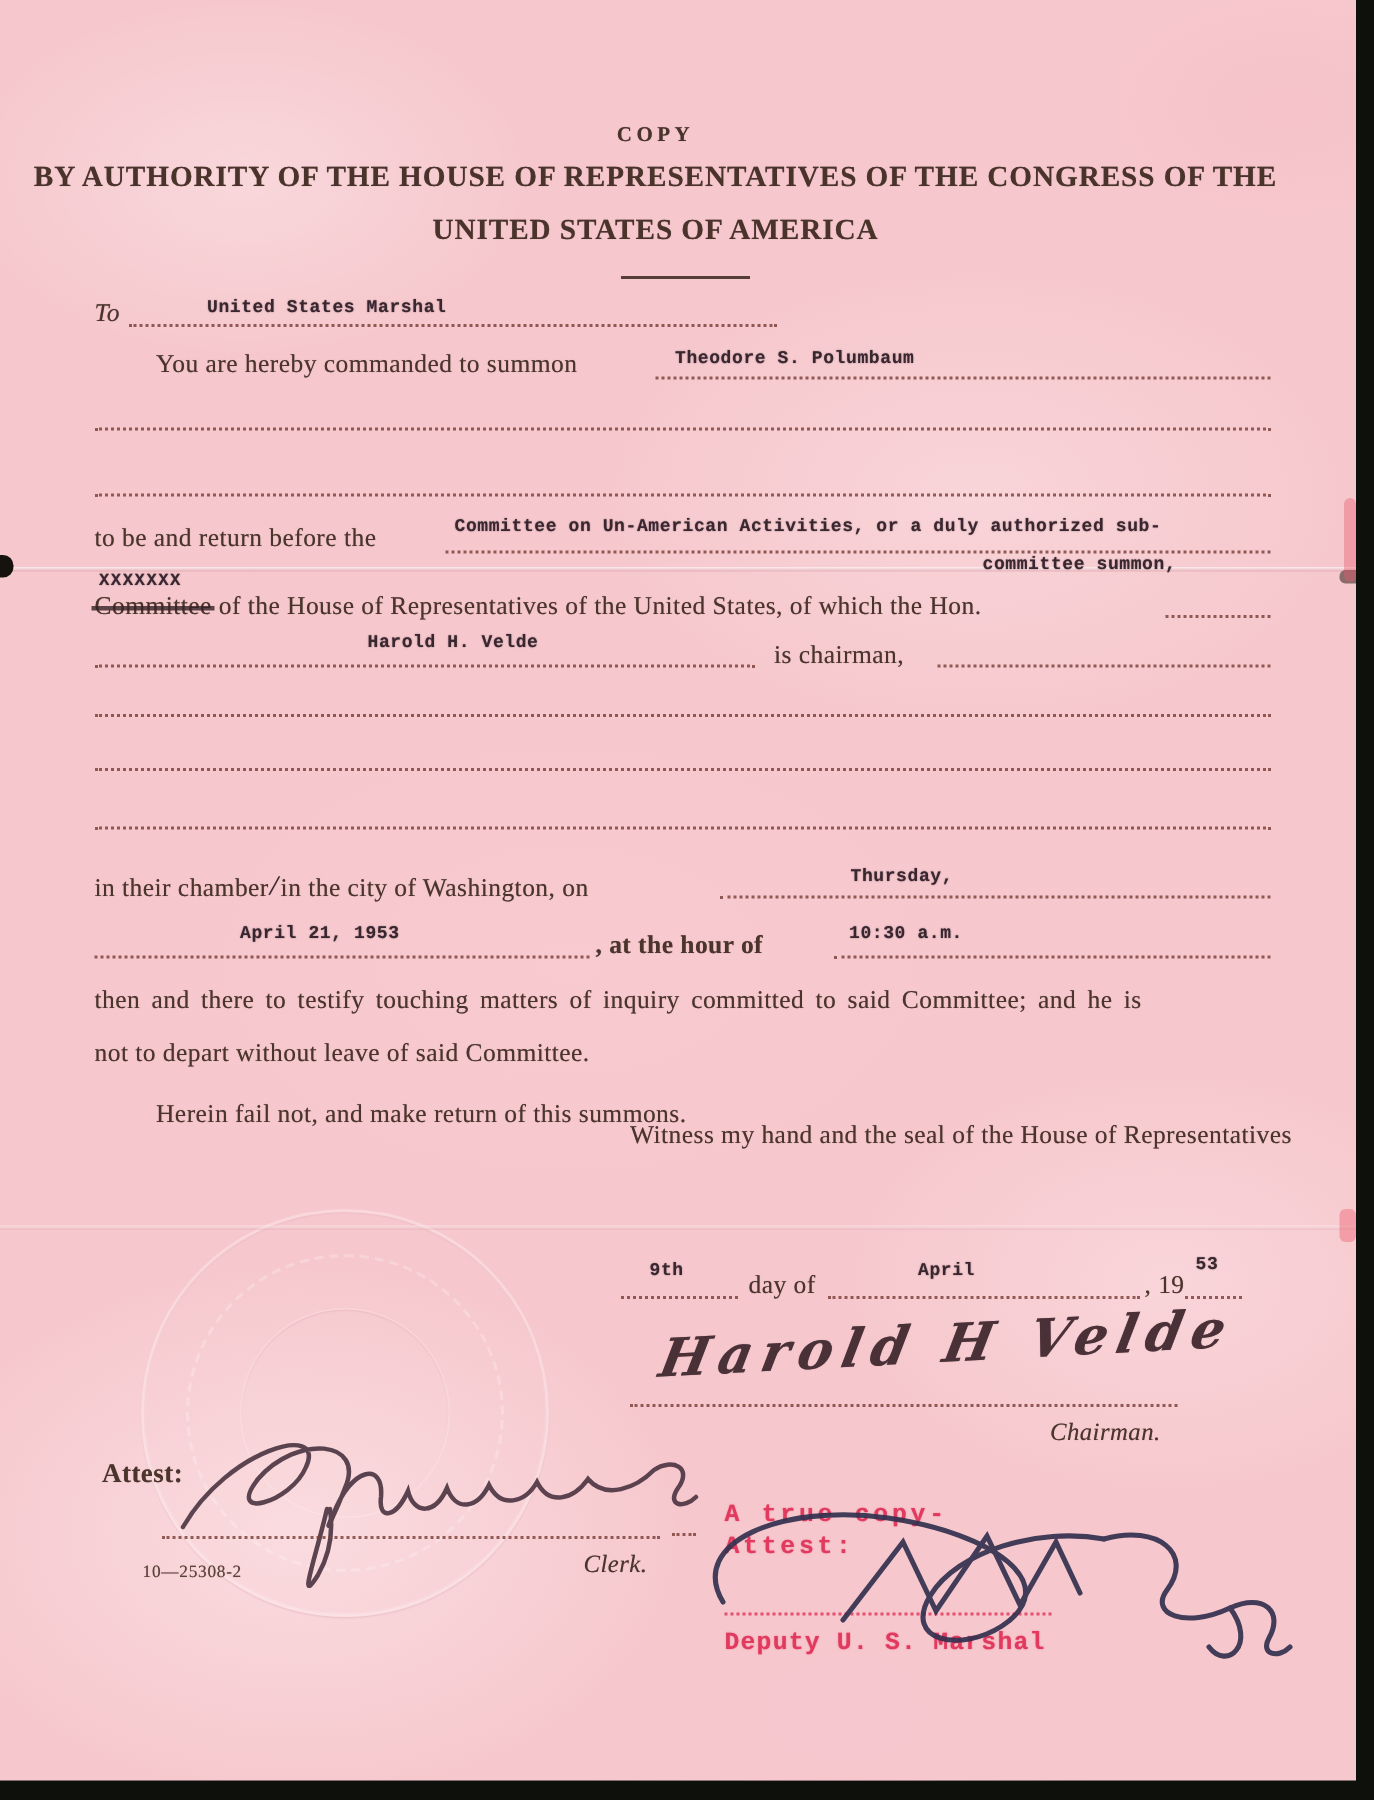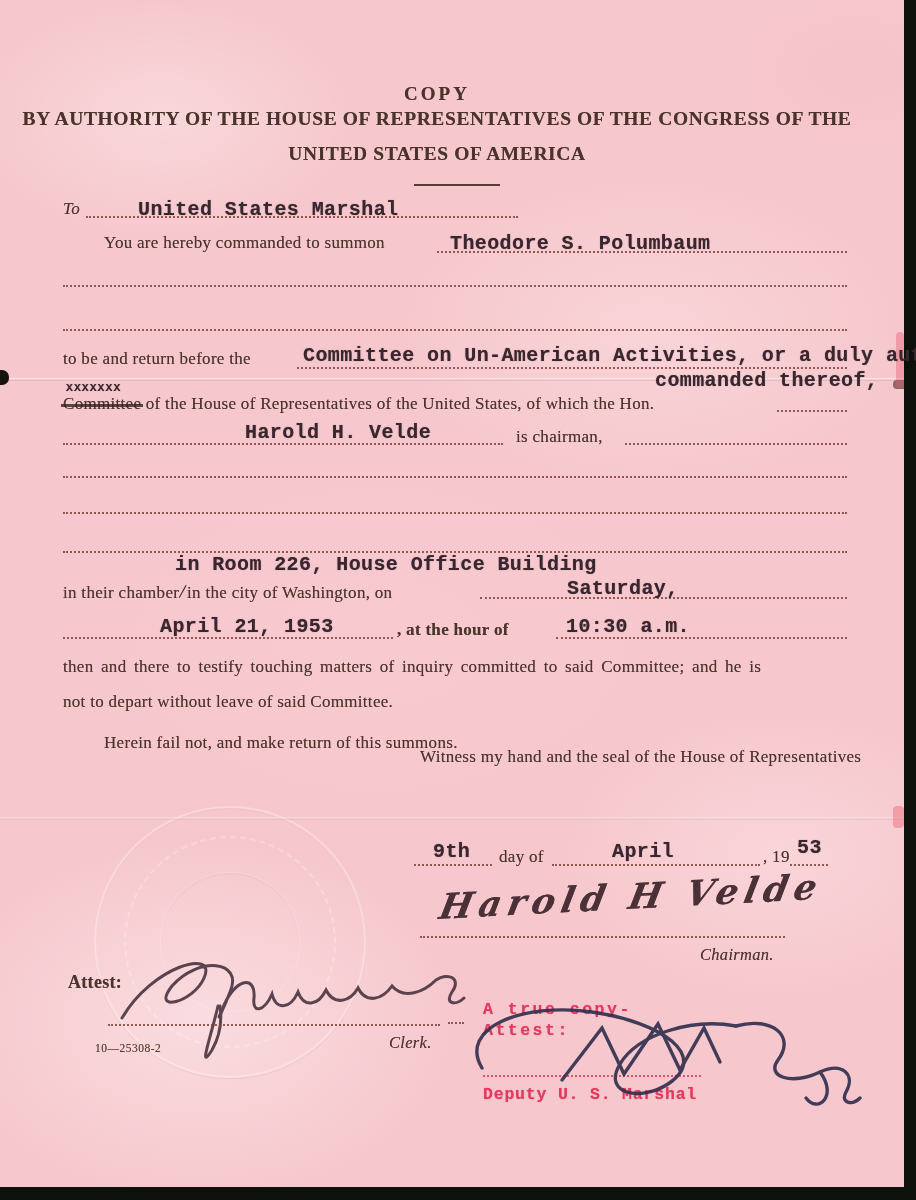--- a/index.html
+++ b/index.html
@@ -12,23 +12,23 @@
       radial-gradient(ellipse 420px 260px at 72% 28%, rgba(255,240,242,0.30), transparent 60%),
       radial-gradient(ellipse 520px 320px at 42% 54%, rgba(250,205,212,0.45), transparent 60%),
       radial-gradient(ellipse 360px 240px at 86% 72%, rgba(255,236,239,0.35), transparent 60%),
       radial-gradient(ellipse 430px 300px at 22% 86%, rgba(255,244,246,0.45), transparent 60%),
       radial-gradient(ellipse 320px 220px at 62% 96%, rgba(246,198,206,0.5), transparent 60%),
       radial-gradient(ellipse 260px 160px at 95% 6%, rgba(244,190,198,0.5), transparent 65%);
   }
   .t{position:absolute;white-space:nowrap;line-height:1.2;}
   .serif{font-family:"Liberation Serif","DejaVu Serif",serif;color:#4b342c;font-size:17px;letter-spacing:.3px;text-shadow:0 0 .5px rgba(75,52,44,.55);}
   .italic{font-style:italic;}
-  .mono{font-family:"Liberation Mono","DejaVu Sans Mono",monospace;color:#39262f;font-weight:bold;font-size:20px;letter-spacing:.4px;text-shadow:0 0 1px rgba(57,38,47,.6);}
+  .mono{font-family:"Liberation Mono","DejaVu Sans Mono",monospace;color:#39262f;font-weight:bold;font-size:12px;letter-spacing:.4px;text-shadow:0 0 1px rgba(57,38,47,.6);}
   .hdr{font-family:"Liberation Serif","DejaVu Serif",serif;font-weight:bold;color:#4a332b;font-size:19.5px;letter-spacing:.6px;text-shadow:0 0 .5px rgba(74,51,43,.6);}
-  .copy{font-size:19px;letter-spacing:3px;}
+  .copy{font-size:14px;letter-spacing:3px;}
   .dots{position:absolute;height:0;border-bottom:2px dotted rgba(122,64,56,.82);}
   .reddots{border-bottom:2px dotted rgba(226,58,95,.85);}
   .red{color:#e23a5f;text-shadow:0 0 1px rgba(226,58,95,.65);}
   .strike{position:relative;}
   .strike::after{content:"";position:absolute;left:-2px;right:-2px;top:54%;height:3px;background:rgba(52,34,38,.8);}
   .overtype{font-size:11.5px;letter-spacing:1px;}
   .rule{position:absolute;height:2px;background:#553e36;}
   .crease{position:absolute;left:0;width:904px;height:3px;
     background:linear-gradient(to bottom, rgba(255,246,246,.8), rgba(188,118,130,.32));}
   .seal{position:absolute;left:94px;top:806px;width:268px;height:268px;border-radius:50%;
@@ -70,44 +70,43 @@
     <div class="t serif" style="left:104px;top:233px;">You are hereby commanded to summon</div>
     <div class="dots" style="left:437px;top:251px;width:410px;"></div>
     <div class="t mono" style="left:450px;top:232px;">Theodore S. Polumbaum</div>
 
     <div class="dots" style="left:63px;top:285px;width:784px;"></div>
     <div class="dots" style="left:63px;top:329px;width:784px;"></div>
 
     <div class="t serif" style="left:63px;top:349px;">to be and return before the</div>
     <div class="dots" style="left:297px;top:367px;width:550px;"></div>
     <div class="t mono" style="left:303px;top:344px;">Committee on Un-American Activities, or a duly authorized sub-</div>
-    <div class="t mono" style="left:655px;top:369px;">commanded thereof,</div>
+    <div class="t mono" style="left:655px;top:369px;">committee summon,</div>
 
     <div class="t mono overtype" style="left:66px;top:381px;">XXXXXXX</div>
     <div class="t serif" style="left:63px;top:394px;">
       <span class="strike">Committee</span>
       <span>of the House of Representatives of the United States, of which the Hon.</span>
     </div>
     <div class="dots" style="left:777px;top:410px;width:70px;"></div>
 
     <div class="dots" style="left:63px;top:443px;width:440px;"></div>
     <div class="t mono" style="left:245px;top:421px;">Harold H. Velde</div>
     <div class="t serif" style="left:516px;top:427px;">is chairman,</div>
     <div class="dots" style="left:625px;top:443px;width:222px;"></div>
 
     <div class="dots" style="left:63px;top:476px;width:784px;"></div>
     <div class="dots" style="left:63px;top:512px;width:784px;"></div>
     <div class="dots" style="left:63px;top:551px;width:784px;"></div>
 
-    <div class="t mono" style="left:175px;top:553px;">in Room 226, House Office Building</div>
     <div class="t serif" style="left:63px;top:579px;">
       <span>in their chamber</span><span style="display:inline-block;transform:rotate(10deg);font-size:20px;margin:0 1px;color:#3b2830;">/</span><span>in the city of Washington, on</span>
     </div>
     <div class="dots" style="left:480px;top:597px;width:367px;"></div>
-    <div class="t mono" style="left:567px;top:577px;">Saturday,</div>
+    <div class="t mono" style="left:567px;top:577px;">Thursday,</div>
 
     <div class="dots" style="left:63px;top:637px;width:330px;"></div>
     <div class="t mono" style="left:160px;top:615px;">April 21, 1953</div>
     <div class="t serif" style="left:397px;top:620px;font-weight:bold;">, at the hour of</div>
     <div class="dots" style="left:556px;top:637px;width:291px;"></div>
     <div class="t mono" style="left:566px;top:615px;">10:30 a.m.</div>
 
     <div class="t serif" style="left:63px;top:657px;word-spacing:3px;">then and there to testify touching matters of inquiry committed to said Committee; and he is</div>
     <div class="t serif" style="left:63px;top:692px;">not to depart without leave of said Committee.</div>
     <div class="t serif" style="left:104px;top:733px;text-align:center;">Herein fail not, and make return of this summons.</div>

